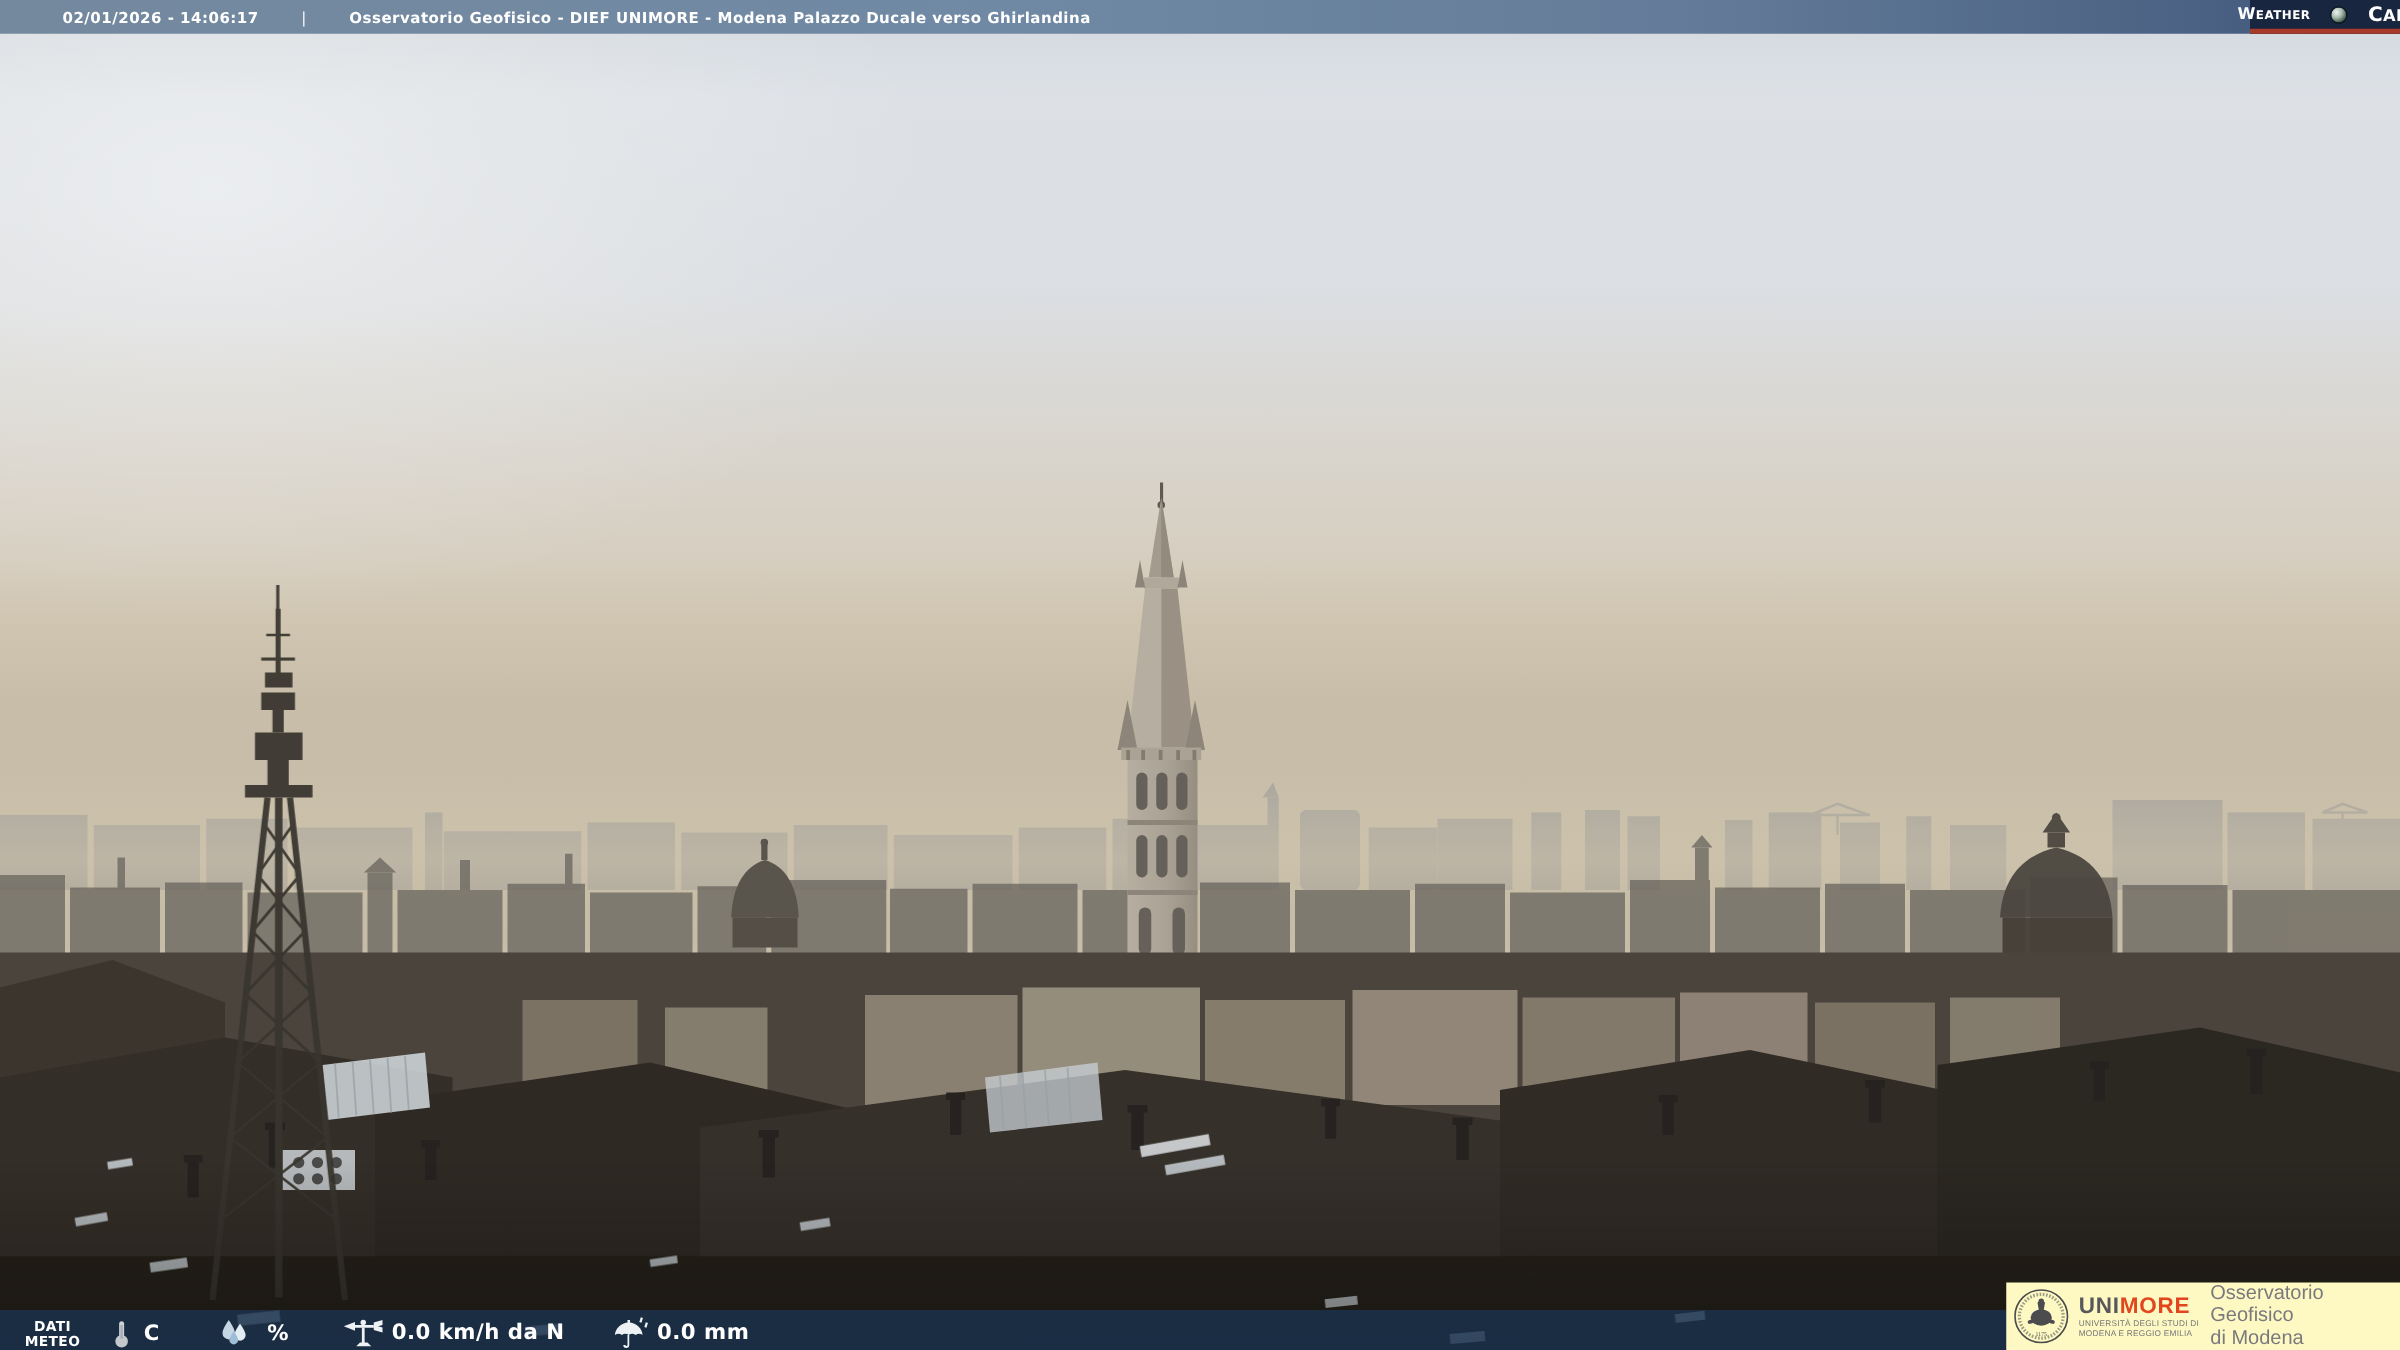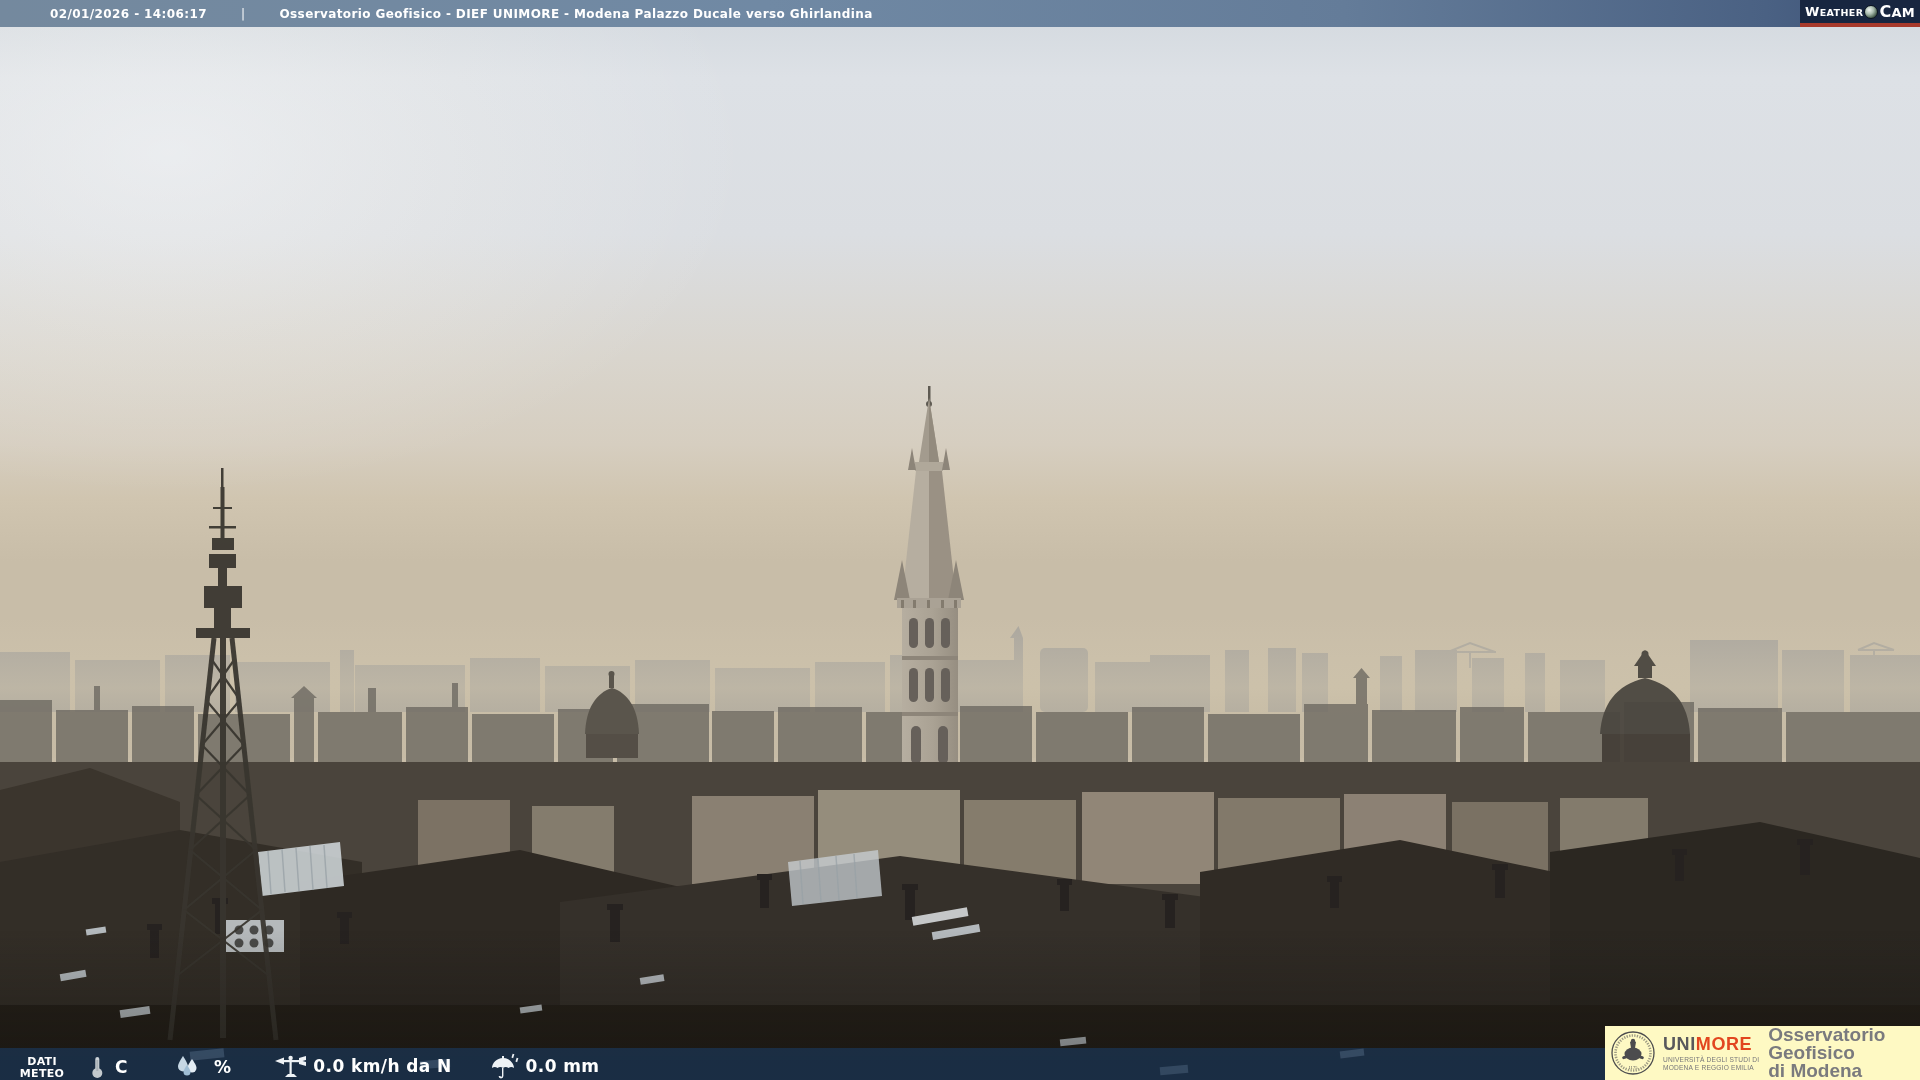--- a/index.html
+++ b/index.html
@@ -13,21 +13,21 @@
   .topbar{position:absolute;top:0;left:0;width:1920px;height:27px;
     background:linear-gradient(90deg,#74899e 0%,#7089a4 40%,#647c99 70%,#4a6183 92%,#3c5176 100%);
     display:flex;align-items:center;color:#fff;font-weight:700;font-size:12px;
     letter-spacing:.4px;white-space:nowrap;}
   .topbar .dt{margin-left:50px;}
   .topbar .sep{margin:0 34px;font-weight:400;opacity:.95;}
 
   
   .wc-logo{position:absolute;top:0;right:0;width:120px;height:23px;
     background:#182640;border-bottom:4px solid #a83a2c;
-    display:flex;align-items:center;justify-content:center;gap:1px;color:#fff;}
+    display:flex;align-items:center;justify-content:center;gap:16px;color:#fff;}
   .wc-w1{display:inline-block;font-size:9.5px;font-weight:600;letter-spacing:.4px;}
   .wc-w1::first-letter{font-size:13px;}
   .wc-w2{display:inline-block;font-size:13px;font-weight:800;letter-spacing:.3px;}
   .wc-w2::first-letter{font-size:16px;}
   .wc-lens{width:12px;height:12px;border-radius:50%;flex:0 0 auto;
     background:radial-gradient(circle at 35% 32%,#eef3ee 0%,#a9bcae 38%,#49604f 72%,#1d2a22 100%);
     border:1px solid #0c1420;}
 
   
   .meteobar{position:absolute;left:0;bottom:0;width:1920px;height:32px;
@@ -39,21 +39,21 @@
   .micon{display:block;}
 
   
   .uni-box{position:absolute;right:0;bottom:0;width:315px;height:54px;background:#fef9c3;
     display:flex;align-items:center;font-family:"Liberation Sans",sans-serif;}
   .seal{margin-left:5px;flex:0 0 auto;}
   .uni-col{margin-left:7px;flex:0 0 auto;}
   .uni-word{font-size:18px;font-weight:700;letter-spacing:.6px;color:#58585c;line-height:18px;}
   .uni-word .more{color:#e2461f;}
   .uni-sub{font-size:6.6px;color:#76767a;letter-spacing:.2px;line-height:8px;margin-top:3px;}
-  .org-col{margin-left:9px;font-size:19px;color:#7a7a7e;line-height:18px;font-weight:700;}
+  .org-col{margin-left:9px;font-size:16px;color:#7a7a7e;line-height:18px;font-weight:400;}
 </style>
 </head>
 <body>
 
 <div class="stage">
 
   <svg class="scene" viewBox="0 0 1920 1080" preserveAspectRatio="none">
     <defs>
       <linearGradient id="sky" x1="0" y1="0" x2="0" y2="1">
         <stop offset="0" stop-color="#d2d8de"></stop>

